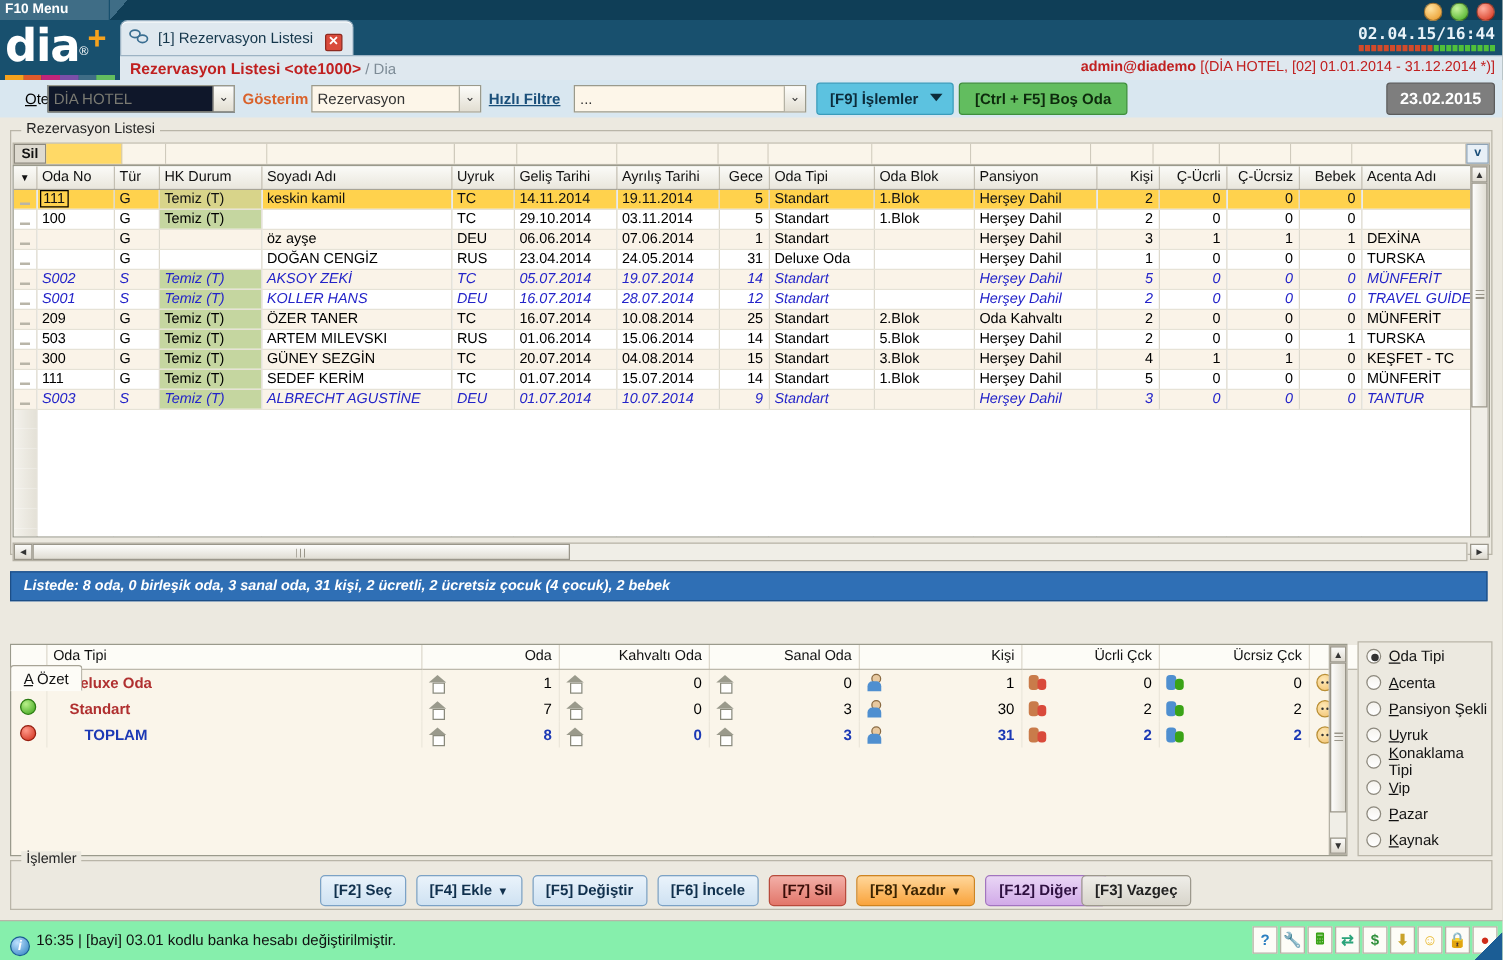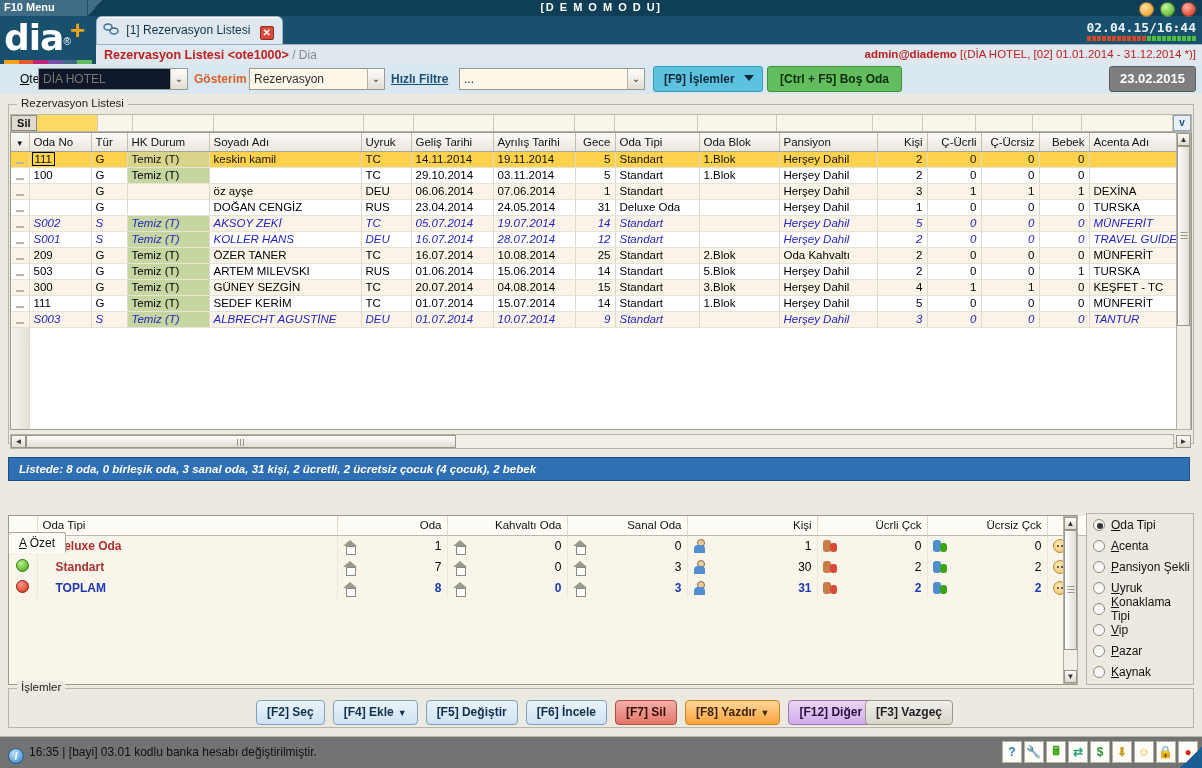--- a/index.html
+++ b/index.html
@@ -323,21 +323,21 @@
   .abtn.blue { background:linear-gradient(to bottom,#eaf3fb,#cfe2f2); border-color:#7ba2c6; color:#10304d; }
   .abtn.red  { background:linear-gradient(to bottom,#f3b0a8,#e2766a); border-color:#b84b3c; color:#3a0d08; }
   .abtn.orange { background:linear-gradient(to bottom,#ffd79a,#f9a33c); border-color:#cf8420; color:#3a2402; }
   .abtn.purple { background:linear-gradient(to bottom,#e9d6f5,#d1aae8); border-color:#a274c0; color:#2e1040; }
   .abtn.grey { background:linear-gradient(to bottom,#efeee9,#d8d5cb); border-color:#9c988c; color:#222; }
   .caret { display:inline-block; margin-left:4px; font-size:9px; }
 
   
   .statusbar {
     position:absolute; left:0; bottom:0; width:1202px; height:32px;
-    background:#737373; border-top:1px solid #b9b5a8;
+    background:#86efac; border-top:1px solid #b9b5a8;
   }
   .statusmsg { position:absolute; left:8px; top:8px; font-size:12px; color:#111; }
   .info-icon {
     width:16px; height:16px; border-radius:50%; display:inline-block;
     background:radial-gradient(circle at 35% 30%,#bfe2ff,#2a7ec0);
     border:1px solid #1b5d95; color:#fff; font-weight:bold; font-size:11px;
     text-align:center; line-height:15px; vertical-align:-4px; margin-right:5px;
     font-style:italic;
   }
   .tray { position:absolute; right:4px; top:4px; display:flex; gap:2px; }
@@ -350,21 +350,20 @@
     background:linear-gradient(to bottom right,transparent 50%,#1b5d95 50%);
   }
 </style>
 </head>
 <body>
 
 <div id="app">
 
   <div class="topbar">
     <div class="topbar-inner"></div>
-    <div class="demomodu">[D E M O    M O D U]</div>
     <div class="f10menu">F10 Menu</div>
     <div class="f10menu-tail"></div>
 
     <div class="winbtns">
       <div class="winbtn" style="background:radial-gradient(circle at 35% 30%,#ffe3a0,#e8931e);"></div>
       <div class="winbtn" style="background:radial-gradient(circle at 35% 30%,#c8f59e,#3fa81b);"></div>
       <div class="winbtn" style="background:radial-gradient(circle at 35% 30%,#ffb0a0,#d32a12);"></div>
     </div>
 
     <div class="clock">
@@ -935,21 +934,21 @@
             <td class="r"><span style="float:left"><span class="ico ico-house"></span></span><span class="">7</span></td>
             <td class="r"><span style="float:left"><span class="ico ico-house"></span></span><span class="">0</span></td>
             <td class="r"><span style="float:left"><span class="ico ico-house"></span></span><span class="">3</span></td>
             <td class="r"><span style="float:left"><span class="ico ico-person"></span></span><span class="">30</span></td>
             <td class="r"><span style="float:left"><span class="ico ico-child"></span></span><span class="">2</span></td>
             <td class="r"><span style="float:left"><span class="ico ico-childg"></span></span><span class="">2</span></td>
             <td class="r"><span style="float:left"><span class="ico ico-baby"></span></span><span class="">2</span></td>
           </tr>
           <tr>
             <td style="text-align: center; width: 28px;"><span class="dot dot-red"></span></td>
-            <td style="padding-left: 18px;"><span class="sum-total">TOPLAM</span></td>
+            <td style="padding-left: 30px;"><span class="sum-total">TOPLAM</span></td>
             <td class="r"><span style="float:left"><span class="ico ico-house"></span></span><span class="numblue">8</span></td>
             <td class="r"><span style="float:left"><span class="ico ico-house"></span></span><span class="numblue">0</span></td>
             <td class="r"><span style="float:left"><span class="ico ico-house"></span></span><span class="numblue">3</span></td>
             <td class="r"><span style="float:left"><span class="ico ico-person"></span></span><span class="numblue">31</span></td>
             <td class="r"><span style="float:left"><span class="ico ico-child"></span></span><span class="numblue">2</span></td>
             <td class="r"><span style="float:left"><span class="ico ico-childg"></span></span><span class="numblue">2</span></td>
             <td class="r"><span style="float:left"><span class="ico ico-baby"></span></span><span class="numblue">2</span></td>
           </tr>
         </tbody>
     </table>

